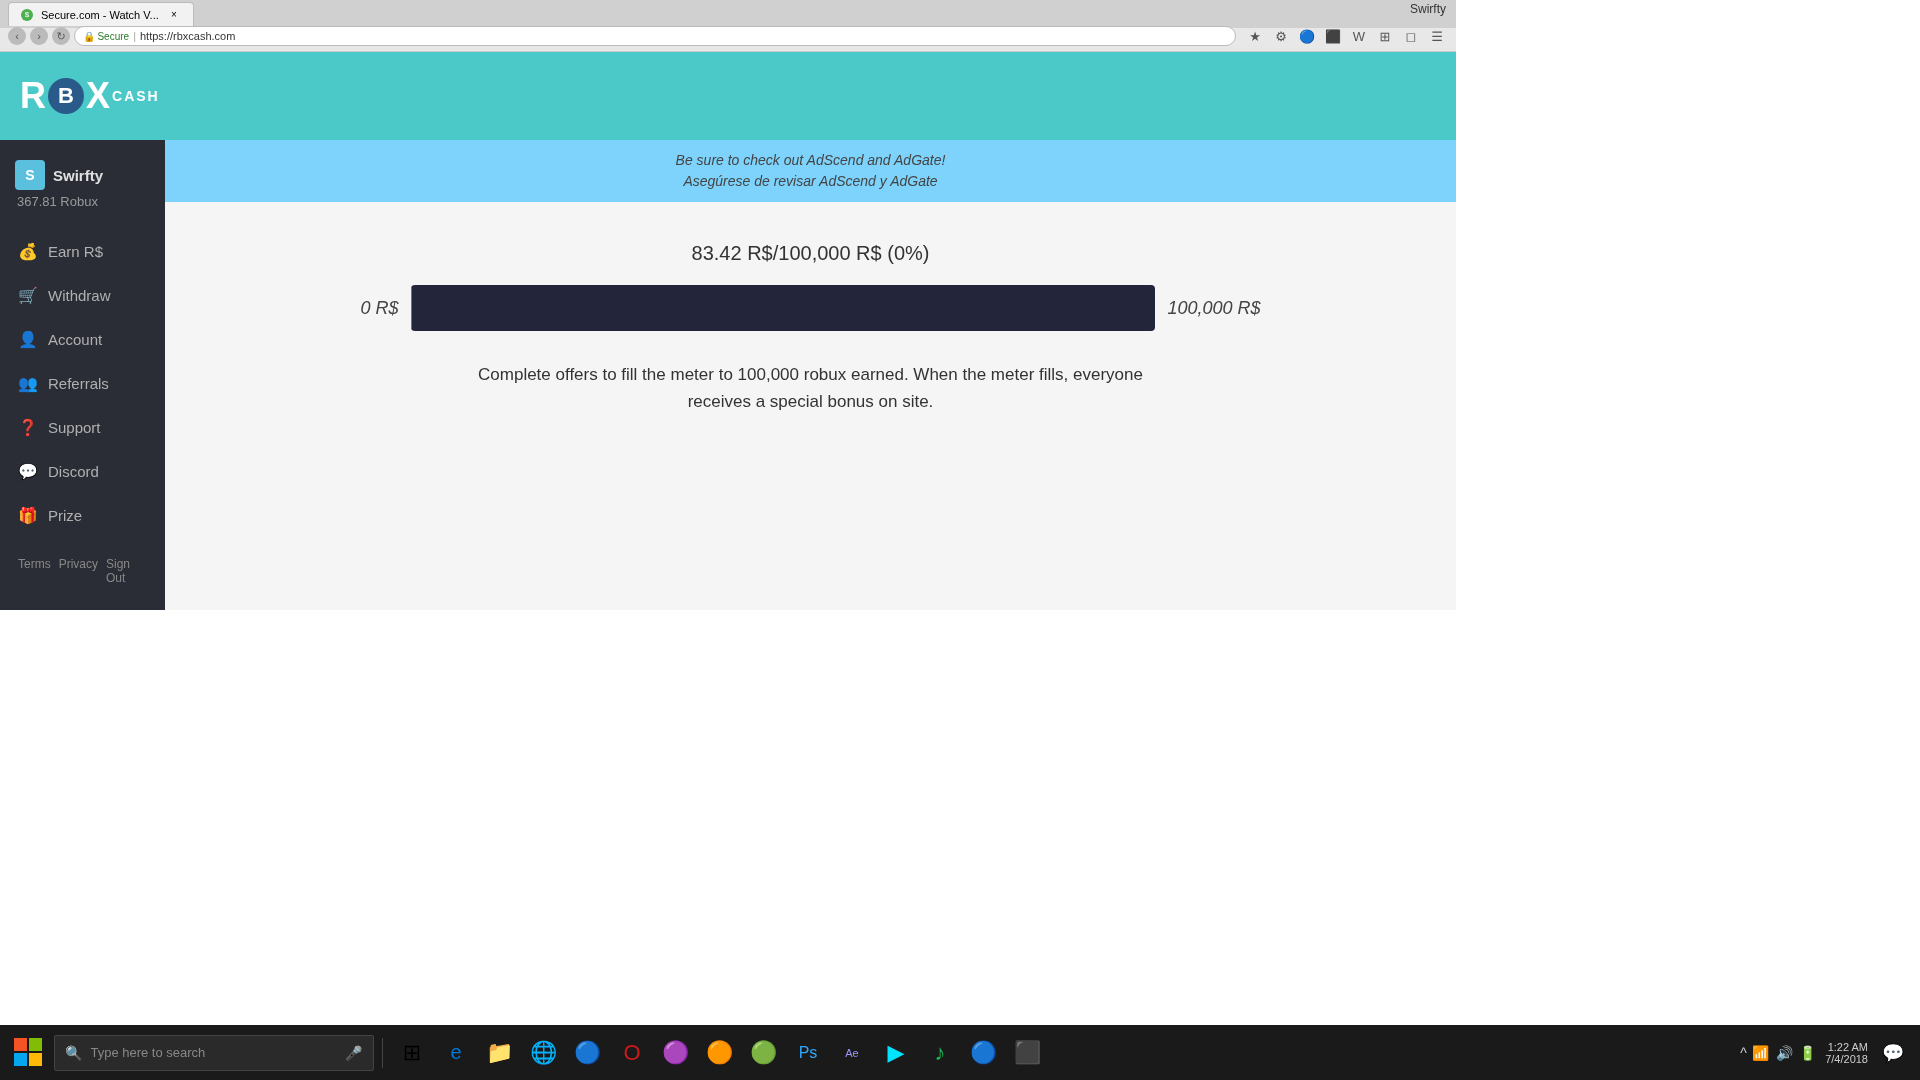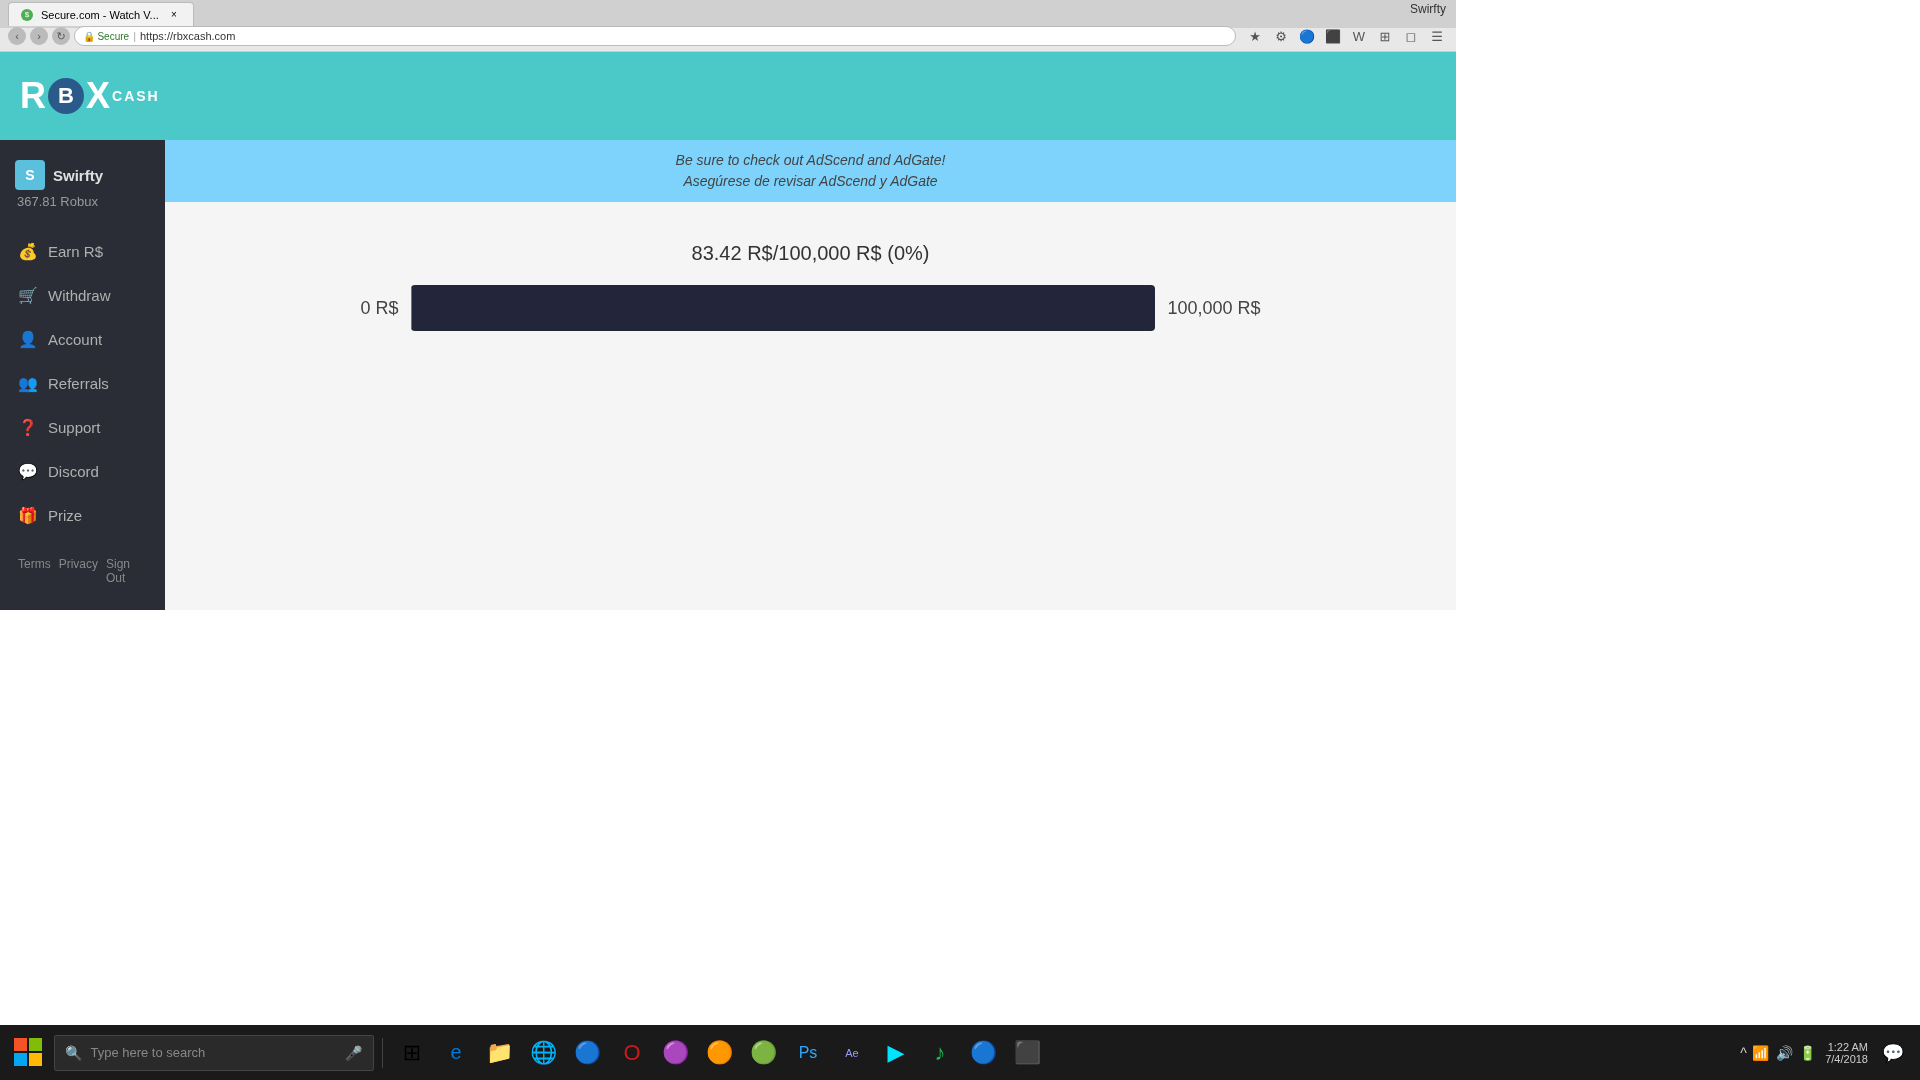--- a/index.html
+++ b/index.html
@@ -264,20 +264,21 @@
       font-size: 20px;
       color: #333;
       margin-bottom: 20px;
     }
     .meter-row {
       display: flex;
       align-items: center;
       gap: 12px;
       width: 900px;
       margin-bottom: 30px;
+      font-style: italic;
     }
     .meter-start { font-size: 18px; color: #444; white-space: nowrap; }
     .meter-end { font-size: 18px; color: #444; white-space: nowrap; }
     .progress-bar-container {
       flex: 1;
       height: 46px;
       background: #23263a;
       border-radius: 4px;
       overflow: hidden;
     }
@@ -526,20 +527,24 @@
 
     <div class="content-area">
       <div class="meter-label">83.42 R$/100,000 R$ (0%)</div>
       <div class="meter-row">
         <span class="meter-start">0 R$</span>
         <div class="progress-bar-container">
           <div class="progress-bar-fill"></div>
         </div>
         <span class="meter-end">100,000 R$</span>
       </div>
+      <div class="meter-description">
+        <span>Complete offers to fill the meter to 100,000 robux earned. When the meter fills, everyone</span><br>
+        <span>receives a special bonus on site.</span>
+      </div>
     </div>
   </div>
 </div>
 
 <div class="taskbar">
   <div class="taskbar-start">
     <svg class="win-logo" viewBox="0 0 30 30">
       <rect x="0" y="0" width="13" height="13" fill="#f35325"></rect>
       <rect x="15" y="0" width="13" height="13" fill="#81bc06"></rect>
       <rect x="0" y="15" width="13" height="13" fill="#05a6f0"></rect>

